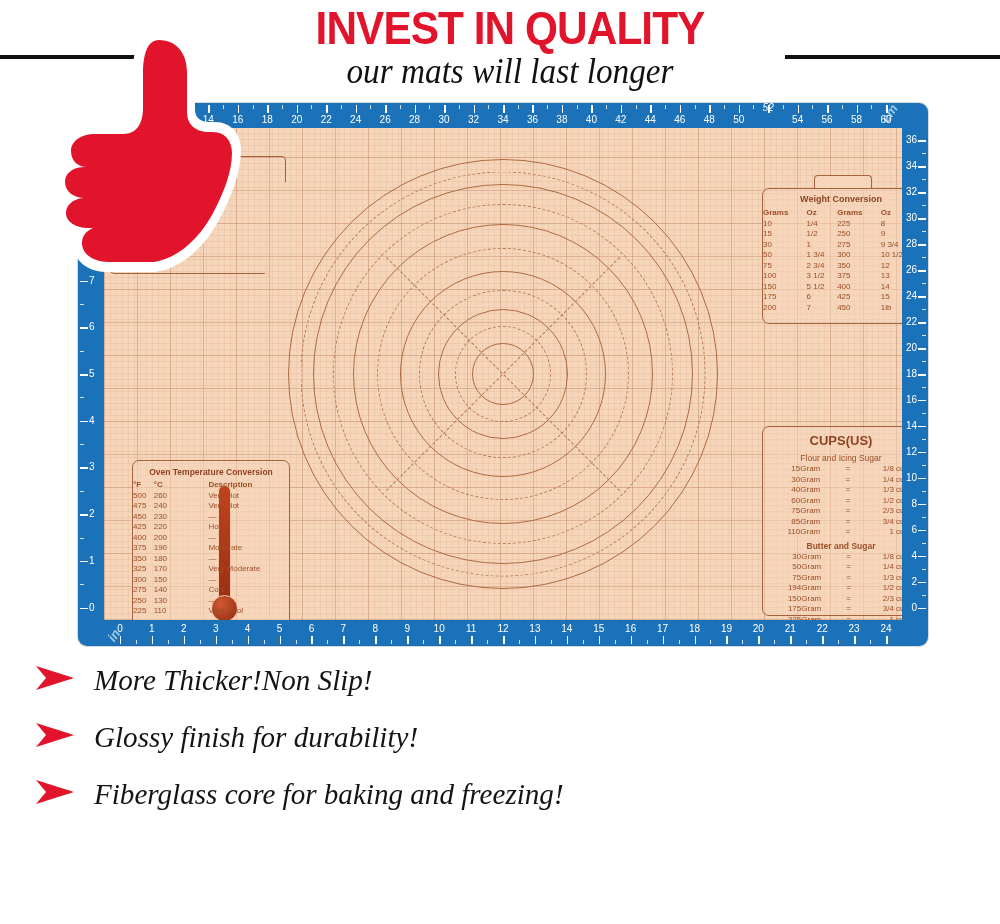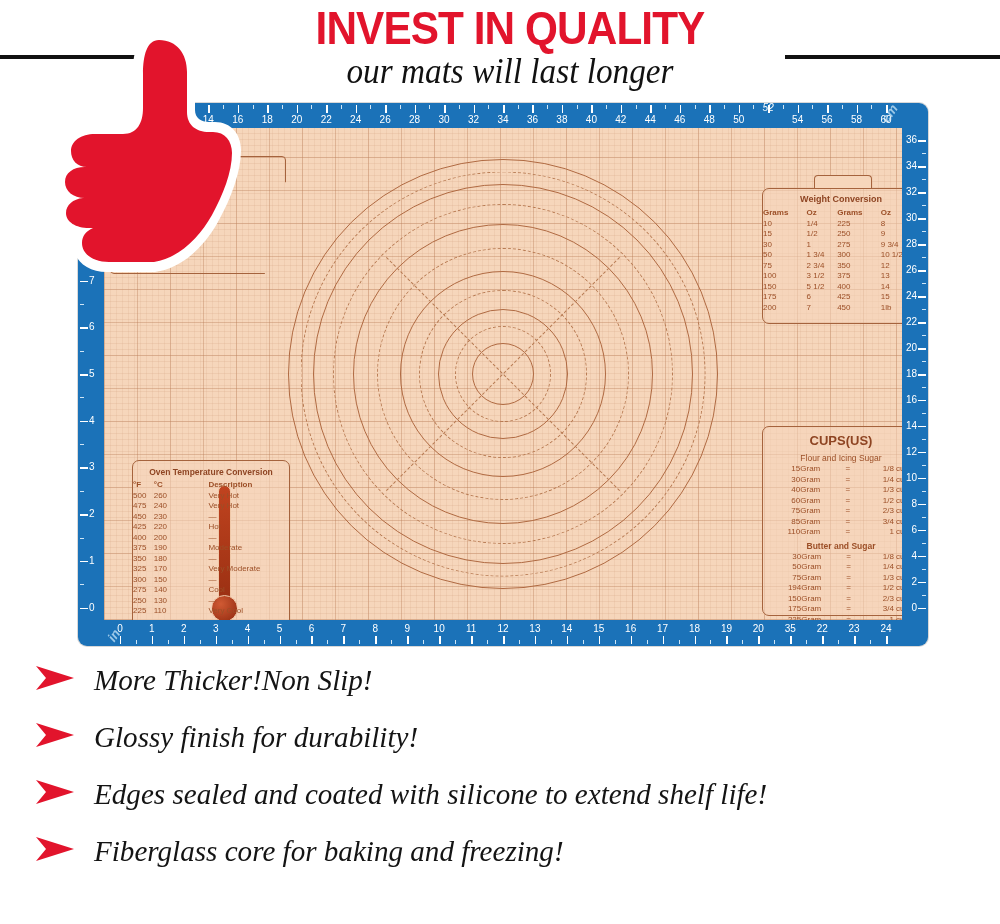--- a/index.html
+++ b/index.html
@@ -357,21 +357,21 @@
       <div class="tick tminor-h" style="left: 76%; bottom: 2px;"></div>
       <div class="num num-h" style="left: 74%; bottom: 12px;">18</div>
       <div class="tick tmajor-h" style="left: 78%; bottom: 2px;"></div>
       <div class="tick tminor-h" style="left: 80%; bottom: 2px;"></div>
       <div class="num num-h" style="left: 78%; bottom: 12px;">19</div>
       <div class="tick tmajor-h" style="left: 82%; bottom: 2px;"></div>
       <div class="tick tminor-h" style="left: 84%; bottom: 2px;"></div>
       <div class="num num-h" style="left: 82%; bottom: 12px;">20</div>
       <div class="tick tmajor-h" style="left: 86%; bottom: 2px;"></div>
       <div class="tick tminor-h" style="left: 88%; bottom: 2px;"></div>
-      <div class="num num-h" style="left: 86%; bottom: 12px;">35</div>
+      <div class="num num-h" style="left: 86%; bottom: 12px;">21</div>
       <div class="tick tmajor-h" style="left: 90%; bottom: 2px;"></div>
       <div class="tick tminor-h" style="left: 92%; bottom: 2px;"></div>
       <div class="num num-h" style="left: 90%; bottom: 12px;">22</div>
       <div class="tick tmajor-h" style="left: 94%; bottom: 2px;"></div>
       <div class="tick tminor-h" style="left: 96%; bottom: 2px;"></div>
       <div class="num num-h" style="left: 94%; bottom: 12px;">23</div>
       <div class="tick tmajor-h" style="left: 98%; bottom: 2px;"></div>
       <div class="num num-h" style="left: 98%; bottom: 12px;">24</div>
     </div>
   <div class="rt-v left" id="ruler-left">
@@ -777,21 +777,15 @@
     <div class="bullet">
       <span class="arrow"><svg width="42" height="28" viewBox="0 0 42 28">
           <path d="M2 2 L40 14 L2 26 L12 14 Z" fill="#e2142c"></path>
         </svg></span>
       <span class="btext">Glossy finish for durability!</span>
     </div>
     <div class="bullet">
       <span class="arrow"><svg width="42" height="28" viewBox="0 0 42 28">
           <path d="M2 2 L40 14 L2 26 L12 14 Z" fill="#e2142c"></path>
         </svg></span>
-      <span class="btext">Edges sealed and coated with silicone to extend shelf life!</span>
-    </div>
-    <div class="bullet">
-      <span class="arrow"><svg width="42" height="28" viewBox="0 0 42 28">
-          <path d="M2 2 L40 14 L2 26 L12 14 Z" fill="#e2142c"></path>
-        </svg></span>
       <span class="btext">Fiberglass core for baking and freezing!</span>
     </div>
   </div>
 
 </body></html>

